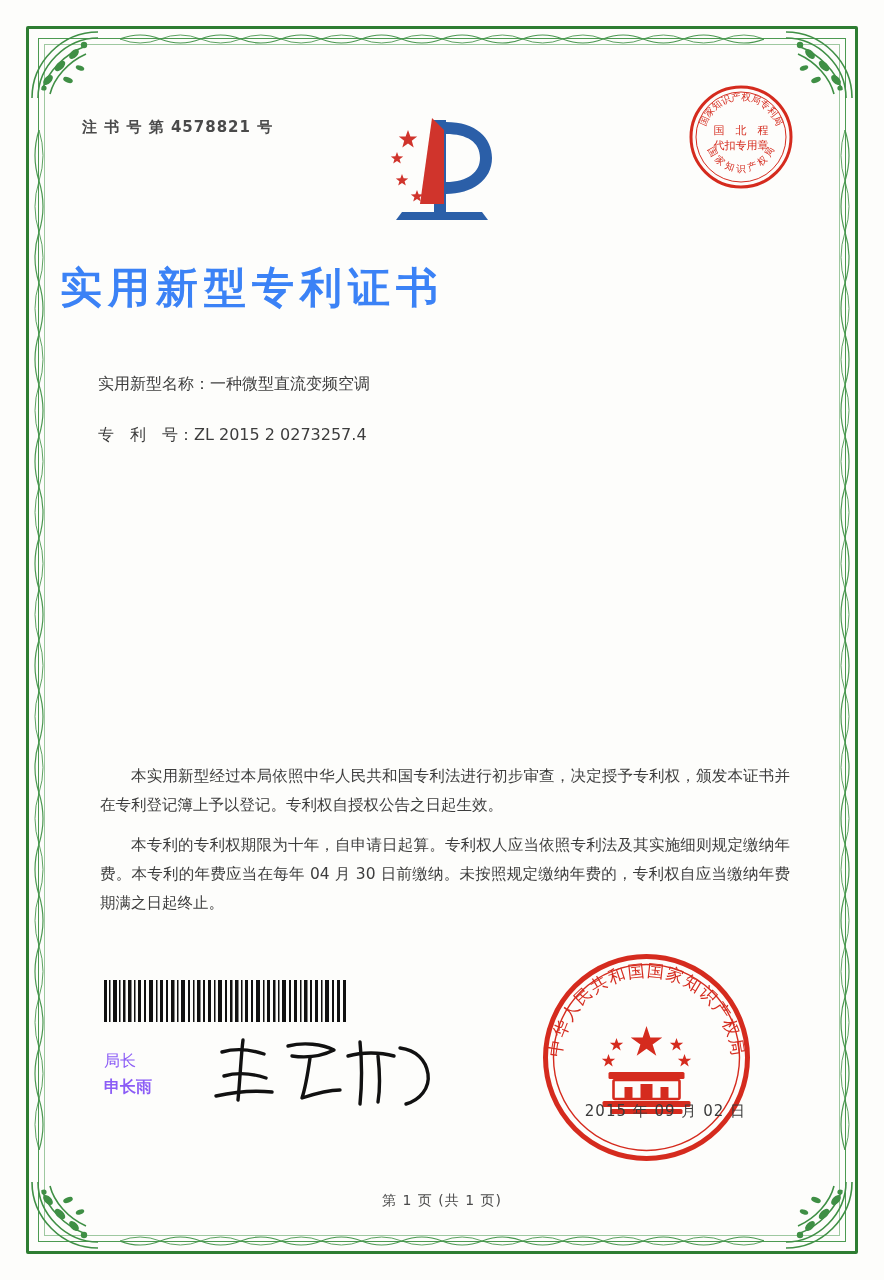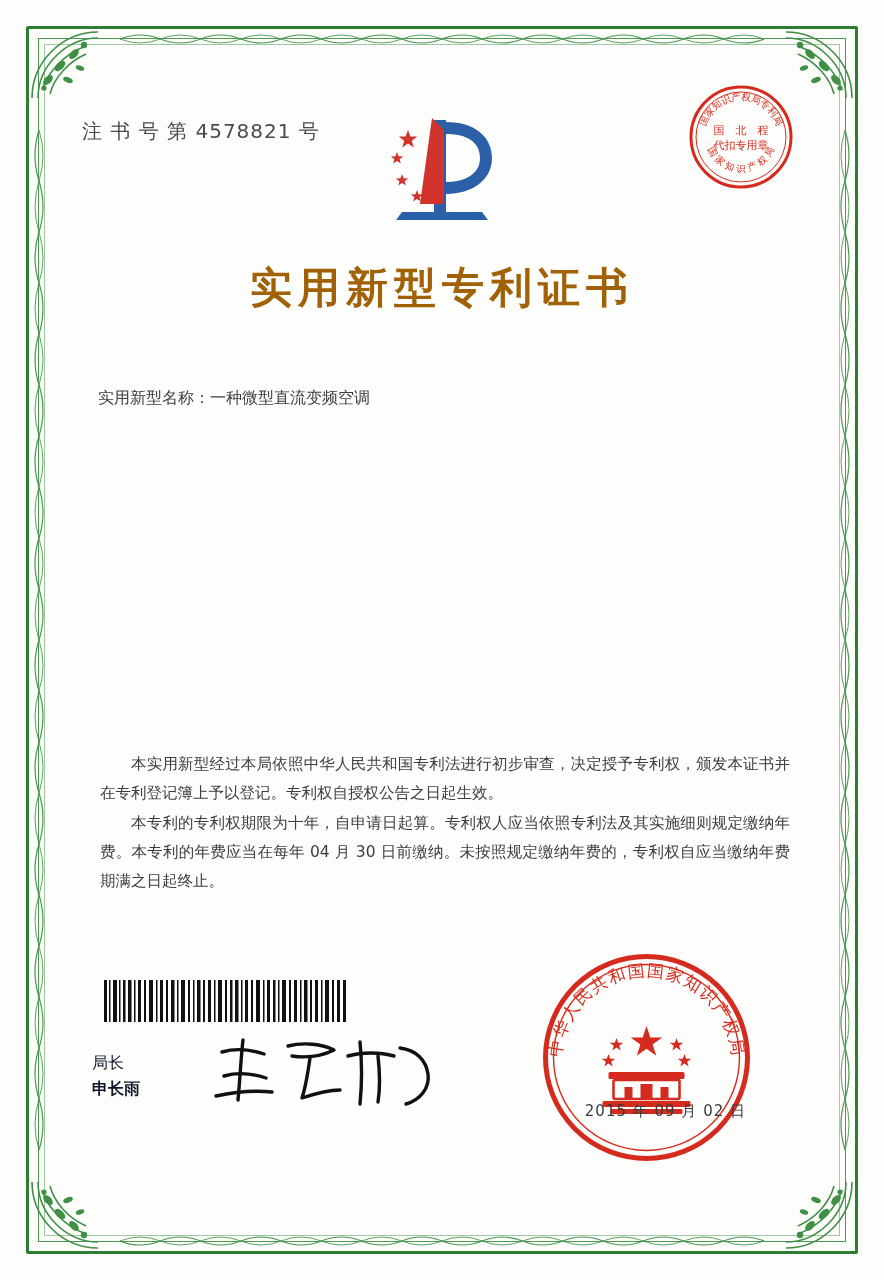--- a/index.html
+++ b/index.html
@@ -89,24 +89,25 @@
     left: 60px;
     top: 60px;
     right: 60px;
     bottom: 60px;
   }
 
   .reg-no {
     position: absolute;
     left: 22px;
     top: 58px;
-    font-size: 20px;
+    font-size: 15px;
     letter-spacing: 1px;
     color: #4a4a4a;
     font-family: "DejaVu Sans", "Liberation Sans", sans-serif;
+    font-weight: bold;
   }
 
   
   .logo {
     position: absolute;
     left: 50%;
     transform: translateX(-50%);
     top: 48px;
     width: 140px;
     height: 122px;
@@ -121,34 +122,33 @@
     width: 110px;
     height: 110px;
   }
   .stamp-top svg { width: 100%; height: 100%; display: block; }
 
   .doc-title {
     position: absolute;
     top: 200px;
     left: 0;
     right: 0;
-    text-align: center;
+    text-align: left;
     font-size: 42px;
     font-weight: bold;
     letter-spacing: 6px;
-    color: #a16207;
+    color: #3b82f6;
     font-family: "DejaVu Sans", "Liberation Sans", sans-serif;
   }
 
   .fields {
     position: absolute;
     top: 312px;
     left: 38px;
     right: 28px;
-    margin-top: 14px;
   }
   .field {
     font-size: 16px;
     line-height: 1.5;
     margin-bottom: 27px;
     color: #3d3d3d;
     white-space: nowrap;
   }
   .field .lbl {
     display: inline-block;
@@ -161,40 +161,41 @@
   .paras {
     position: absolute;
     top: 690px;
     left: 40px;
     right: 34px;
     font-size: 15.5px;
     line-height: 1.85;
     color: #3d3d3d;
     text-align: justify;
   }
-  .para { text-indent: 2em; margin-bottom: 2px; }
+  .para { text-indent: 2em; margin-bottom: 2px; margin-top: 12px; }
 
   
   .barcode {
     position: absolute;
     left: 44px;
     top: 920px;
     width: 245px;
     height: 42px;
   }
   .barcode svg { width: 100%; height: 100%; display: block; }
 
   
   .sig-block {
     position: absolute;
-    left: 32px;
+    left: 44px;
     top: 990px;
     font-size: 16px;
     line-height: 1.6;
-    color: #0f172a;
+    color: #8b5cf6;
+    font-family: Liberation Mono, monospace;
   }
   .sig-name { font-weight: bold; }
   .handwriting {
     position: absolute;
     left: 150px;
     top: 972px;
     width: 230px;
     height: 80px;
     color: #1a1a1a;
   }
@@ -377,20 +378,23 @@
           <textPath href="#arcBot" startOffset="50%" text-anchor="middle">国 家 知 识 产 权 局</textPath>
         </text>
       </svg>
     </div>
 
     <div class="doc-title">实用新型专利证书</div>
 
     <div class="fields">
       <div class="field">
         <span class="lbl sp3">实用新型名称</span><span>：</span><span class="val">一种微型直流变频空调</span>
+      </div>
+      <div class="field">
+        <span class="lbl sp3">专　利　号</span><span>：</span><span class="val">ZL 2015 2 0273257.4</span>
       </div>
     </div>
 
     <div class="paras">
       <div class="para">本实用新型经过本局依照中华人民共和国专利法进行初步审查，决定授予专利权，颁发本证书并在专利登记簿上予以登记。专利权自授权公告之日起生效。</div>
       <div class="para">本专利的专利权期限为十年，自申请日起算。专利权人应当依照专利法及其实施细则规定缴纳年费。本专利的年费应当在每年 04 月 30 日前缴纳。未按照规定缴纳年费的，专利权自应当缴纳年费期满之日起终止。</div>
     </div>
 
     <div class="barcode">
       <svg viewBox="0 0 245 42" preserveAspectRatio="none">
@@ -488,14 +492,15 @@
           <rect x="-6" y="16" width="12" height="15"></rect>
           <rect x="-22" y="19" width="8" height="12"></rect>
           <rect x="14" y="19" width="8" height="12"></rect>
           <rect x="-44" y="33" width="88" height="6" rx="1.5"></rect>
           <rect x="-36" y="41" width="72" height="5" rx="1.5"></rect>
         </g>
       </svg>
     </div>
     <div class="seal-date">2015 年 09 月 02 日</div>
 
+    <div class="page-footer">第 1 页 (共 1 页)</div>
   </div>
 </div>
 
 </body></html>

